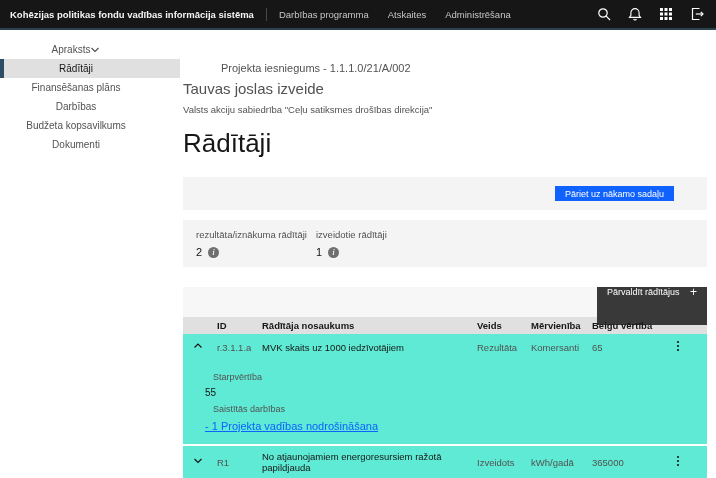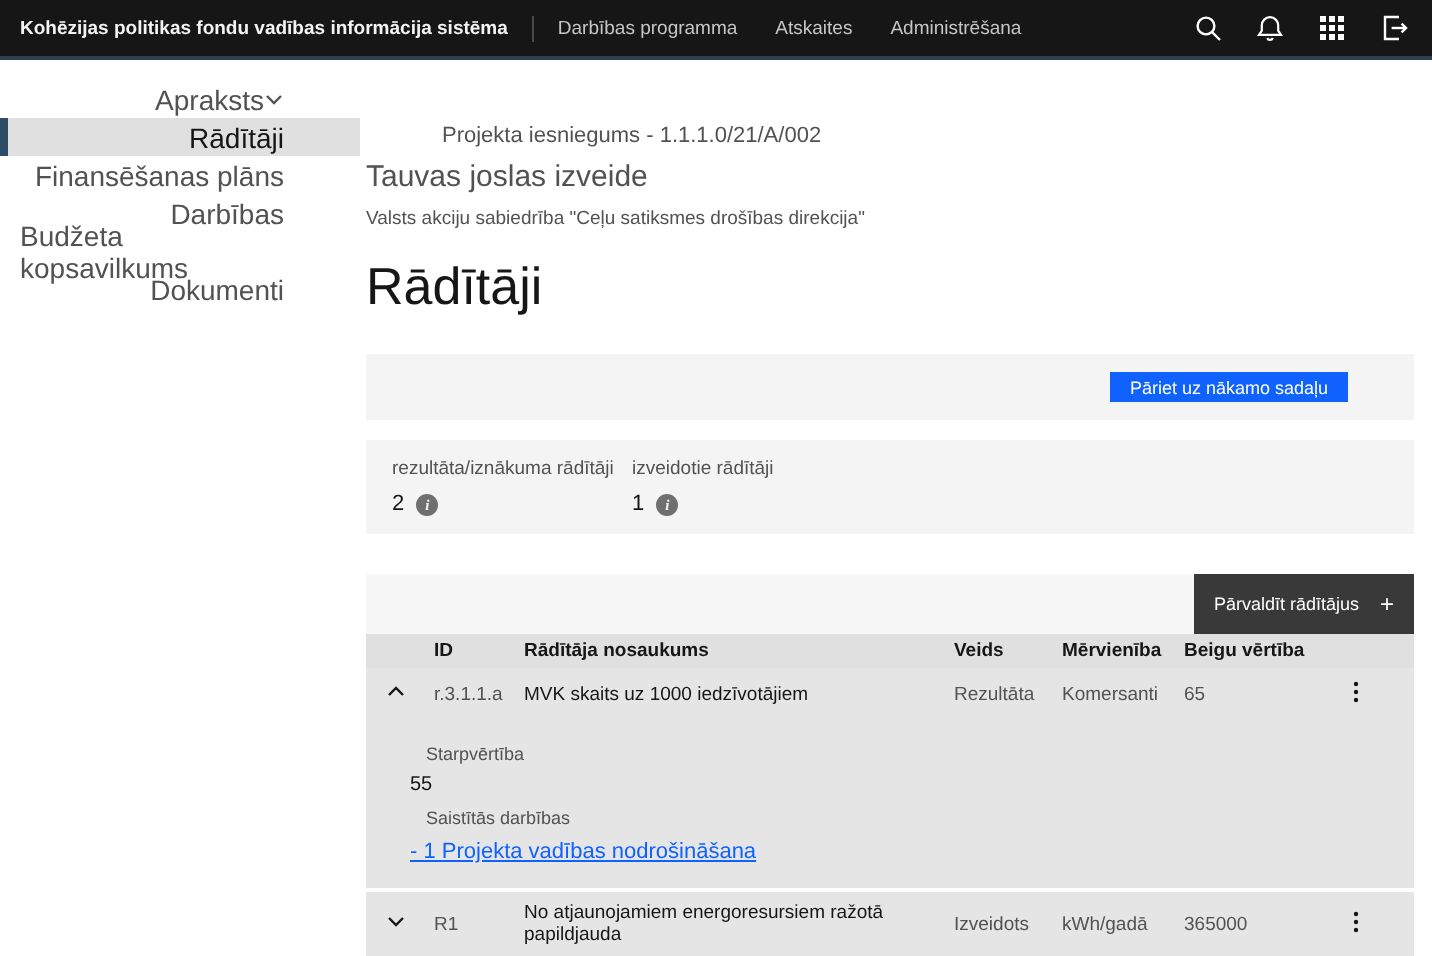--- a/index.html
+++ b/index.html
@@ -17,22 +17,22 @@
   .nav-menu { display:flex; gap:19px; }
   .nav-menu a { color:#c6c6c6; font-size:9.5px; white-space:nowrap; }
   .nav-spacer { flex:1; }
   .nav-icons { display:flex; gap:17px; align-items:center; }
   .nav-icons span { display:inline-flex; width:14px; height:14px; cursor:pointer; }
   .nav-icons svg { width:14px; height:14px; }
 
   
   .layout { display:flex; align-items:flex-start; }
   .sidebar { width:180px; padding-top:10px; flex:none; }
-  .side-item { height:19px; display:flex; align-items:center; justify-content:flex-end;
-               padding:0 38px 0 10px; font-size:14px; color:#525252; cursor:pointer; }
+  .side-item { height:19px; display:flex; align-items:center; justify-content:center;
+               padding:0 38px 0 10px; font-size:10px; color:#525252; cursor:pointer; }
   .side-item .chev { display:inline-flex; width:10px; height:10px; }
   .side-item.selected { background:#e0e0e0; border-left:4px solid #2d4d66;
                         padding-left:6px; color:#161616; }
 
   .main { flex:1; padding:0 9px 0 3px; }
 
   
   .breadcrumb { margin-top:32px; font-size:11px; color:#525252;padding-left:38px; }
   .project-title { margin-top:6px; font-size:15px; color:#525252; }
   .org { margin-top:7px; font-size:9.5px; color:#525252; }
@@ -55,28 +55,28 @@
   .info-icon { width:11px; height:11px; border-radius:50%; background:#6f6f6f;
                color:#f4f4f4; font-size:7.5px; font-family:"Liberation Serif", serif;
                font-style:italic; font-weight:bold; display:inline-flex;
                align-items:center; justify-content:center; cursor:pointer; }
 
   
   .table-section { margin-top:20px; }
   .table-toolbar { height:30px; background:#f7f7f7; display:flex;
                    justify-content:flex-end; }
   .btn-secondary { background:#393939; color:#fff; border:none; min-width:110px;
-                   height:30px; display:flex; align-items:center;
+                   height:38px; display:flex; align-items:flex-start;
                    justify-content:space-between; padding:0 10px; font-size:9px; }
   .btn-secondary .plus { font-size:12px; font-weight:400; line-height:10px; }
 
   table { width:100%; border-collapse:collapse; table-layout:fixed; }
   thead th { background:#e0e0e0; height:17px; text-align:left; font-size:9.5px;
              font-weight:bold; color:#161616; padding:0 4px; }
-  tbody td { background:#e5e5e5; font-size:9.5px; color:#525252; padding:0 4px;
+  tbody td { background:#5eead4; font-size:9.5px; color:#525252; padding:0 4px;
              vertical-align:middle; }
   tr.row td { height:26px; }
   tr.row td.cell-name { color:#161616; line-height:11px; }
   tr.row2 td { height:32px; }
   .td-chevron { text-align:center; }
   .td-chevron span { display:inline-flex; width:10px; height:10px; cursor:pointer; }
   .td-kebab span { display:inline-flex; width:12px; height:14px; cursor:pointer; }
   tr.detail-row td { padding:6px 0 12px 22px; }
   .detail-label { font-size:9px; color:#525252; margin-top:6px;margin-left:8px; }
   .detail-value { font-size:10px; color:#161616; margin-top:5px; }

